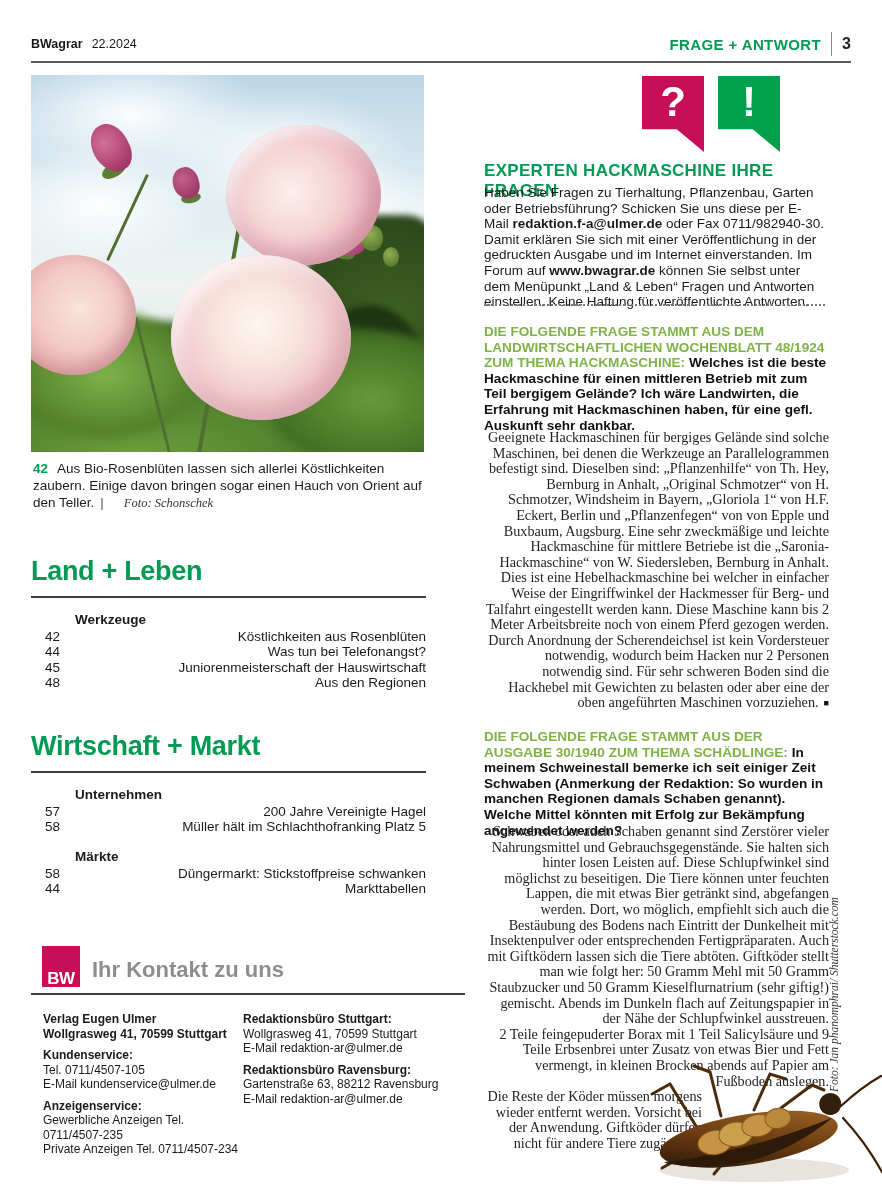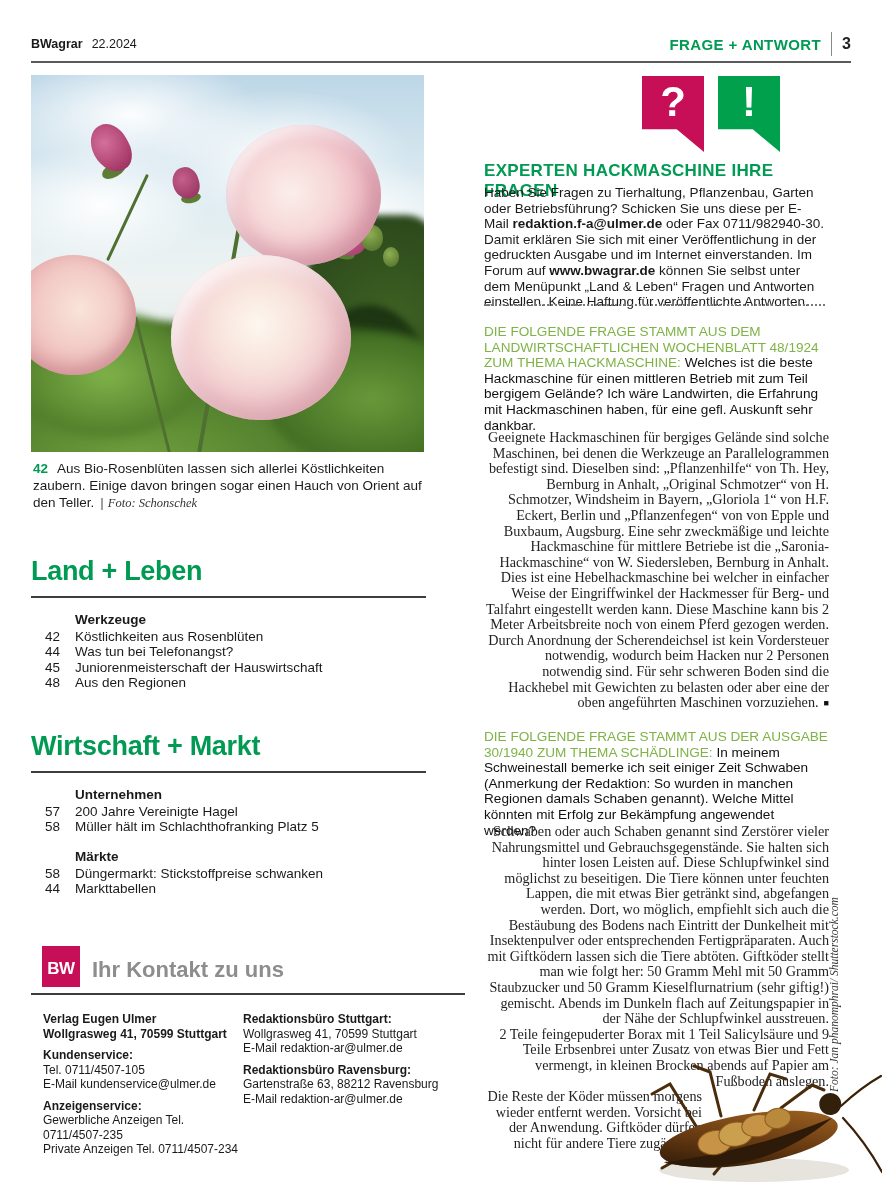--- a/index.html
+++ b/index.html
@@ -62,53 +62,53 @@
   .sp3{left:300px;top:172px;width:24px;height:12px;transform:rotate(15deg);}
   .budg{width:22px;height:26px;border-radius:50%;
         background:radial-gradient(circle at 40% 35%,#8fae52,#5c7c33 75%);}
   .bg1{left:330px;top:150px;}
   .bg2{left:352px;top:172px;width:16px;height:20px;}
 
   
   .caption{position:absolute;left:33px;top:460px;width:395px;font-size:13.5px;line-height:17px;color:#1c1c1c;}
   .cap-num{color:#009a53;font-weight:bold;margin-right:9px;}
   .cap-sep{color:#555;margin:0 4px 0 6px;font-weight:normal;}
-  .cap-credit{font-family:"Liberation Serif",serif;font-style:italic;font-size:12.5px;color:#333;}
+  .cap-credit{font-family:"Liberation Serif",serif;font-style:italic;font-size:12.5px;color:#333;margin-left:16px;}
 
   
   .toc{position:absolute;left:31px;width:395px;}
   .toc1{top:556px;}
   .toc2{top:731px;}
   .toc-title{color:#009a53;font-weight:bold;font-size:27px;letter-spacing:-.3px;}
   .toc-rule{height:2px;background:#3d3d3d;margin-top:9px;}
   .toc-group-h{font-weight:bold;font-size:13.5px;margin:14px 0 2px 44px;}
   .trow{display:flex;font-size:13.5px;line-height:15.4px;}
   .tpg{width:30px;padding-left:14px;flex:none;}
-  .ttl{flex:1;}
+  .ttl{flex:1;text-align:right;}
 
   
   .bwlogo{position:absolute;left:42px;top:946px;width:38px;height:41px;background:#c60f56;color:#fff;
           text-align:center;}
-  .bwlogo .l1{font-weight:bold;font-size:17px;letter-spacing:-.5px;line-height:1;margin-top:14px;}
+  .bwlogo .l1{font-weight:bold;font-size:17px;letter-spacing:-.5px;line-height:1;margin-top:24px;}
   .bwlogo .l2{font-weight:bold;font-size:10px;letter-spacing:-.2px;line-height:1;margin-top:1px;padding-left:41px;}
   .contact-h{position:absolute;left:92px;top:957px;font-size:22px;font-weight:bold;color:#8d8d8d;}
   .contact-rule{position:absolute;left:31px;top:993px;width:434px;height:2px;background:#3d3d3d;}
   .ccol{position:absolute;top:1012px;font-size:12px;line-height:14.5px;color:#1a1a1a;}
   .ccol1{left:43px;width:200px;}
   .ccol2{left:243px;width:225px;}
   .cblock{margin-bottom:7px;}
   .cb{font-weight:bold;}
 
   
   .qa-heading{position:absolute;left:484px;top:161px;width:345px;color:#009a53;font-weight:bold;
               font-size:17px;letter-spacing:.3px;}
   .intro{position:absolute;left:484px;top:185px;width:341px;font-size:13.5px;line-height:15.6px;}
   .b{font-weight:bold;}
   .dotted{position:absolute;left:484px;top:304px;width:341px;border-bottom:2px dotted #777;}
-  .qblock{position:absolute;left:484px;width:345px;font-size:13.6px;line-height:15.6px;font-weight:normal;}
+  .qblock{position:absolute;left:484px;width:345px;font-size:13.6px;line-height:15.6px;font-weight:bold;}
   .q1{top:324px;}
   .q2{top:729px;}
   .qlead{color:#7fb347;}
   .qtext{color:#111;}
   .ans{position:absolute;left:484px;width:345px;font-family:"Liberation Serif",serif;
        font-size:14.2px;line-height:15.6px;color:#232323;}
   .a1{top:430px;}
   .a2{top:824px;}
   .ans p{margin:0;text-align:right;}
   .a2 .p3{width:218px;}

